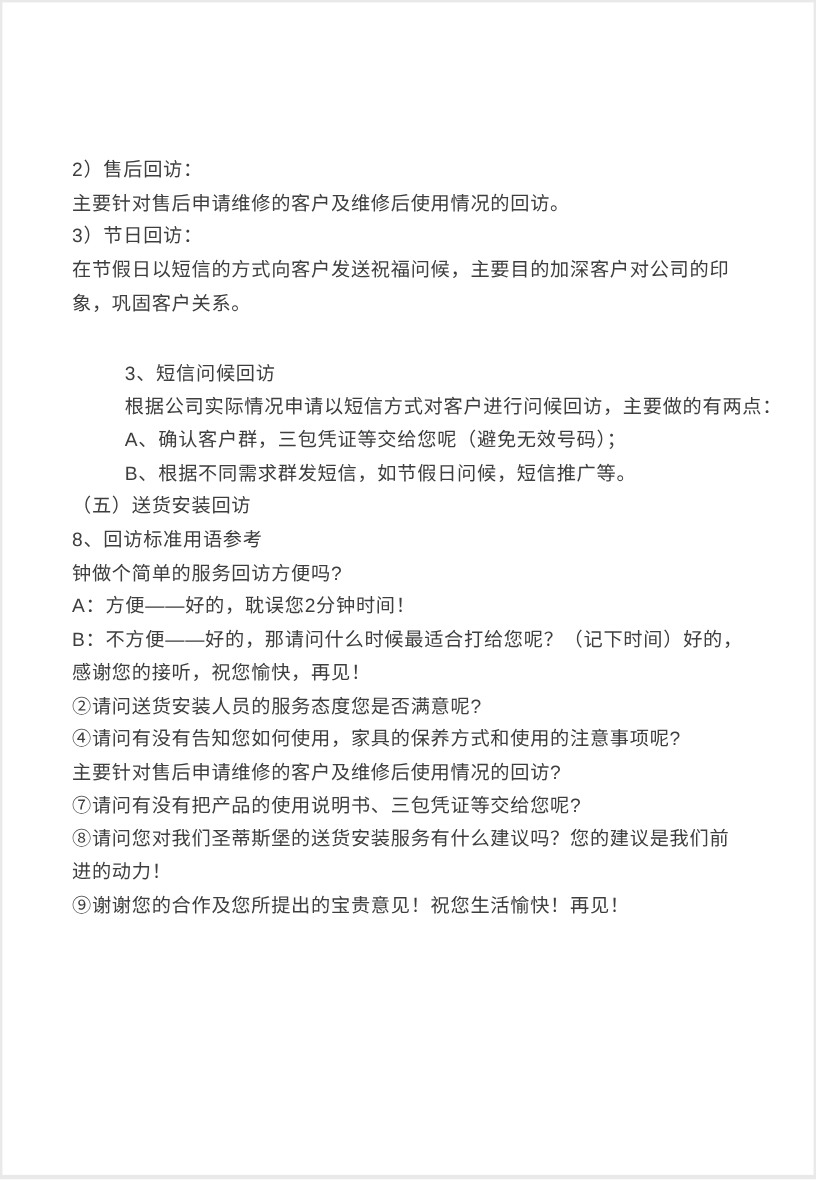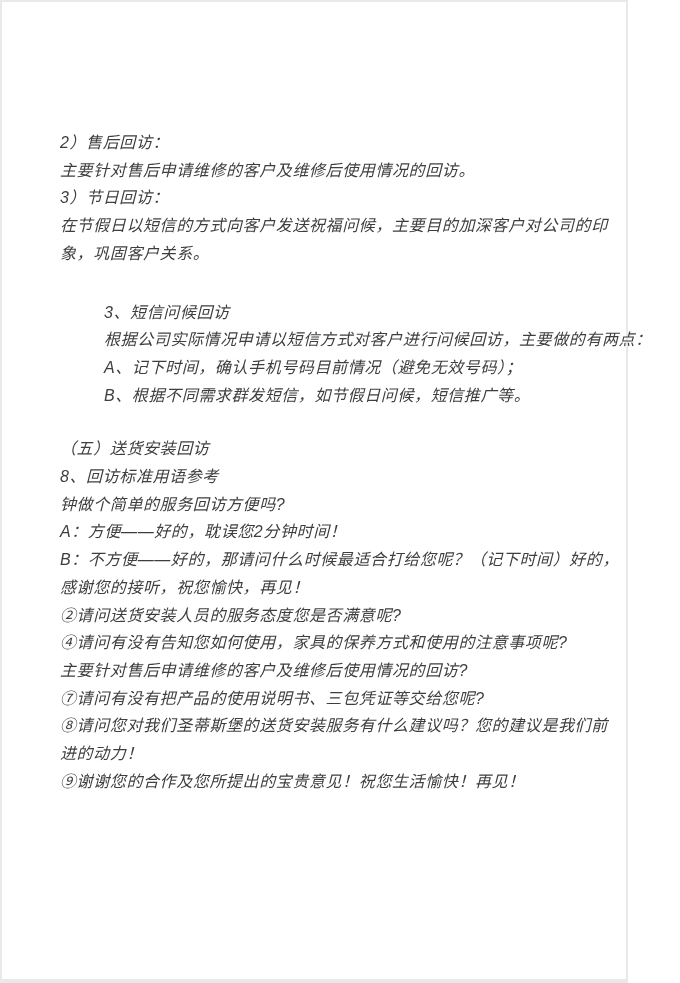--- a/index.html
+++ b/index.html
@@ -5,41 +5,40 @@
   html, body {
     margin: 0;
     padding: 0;
     width: 680px;
     height: 983px;
     overflow: hidden;
     font-family: "Liberation Sans", sans-serif;
   }
   .canvas {
     position: relative;
-    width: 628px;
+    width: 680px;
     height: 983px;
     background: #e9e9e9;
-    font-style: italic;
   }
   .page {
     position: absolute;
     left: 2px;
     top: 2px;
     right: 2px;
     bottom: 4px;
     background: #ffffff;
   }
   .content {
     padding: 127px 48px 0 58px;
   }
   .sec {
     margin: 0;
   }
   .sec-gap-lg { margin-top: 31px; margin-left: 44px; }
-  .sec-gap    { margin-top: 26px; }
+  .sec-gap    { }
   .line {
     margin: 0;
     padding: 0;
     font-size: 16px;
     line-height: 27.7px;
     letter-spacing: 0.6px;
     color: #3e3e3e;
     white-space: nowrap;
   }
 </style>
@@ -54,21 +53,21 @@
         <p class="line">2）售后回访：</p>
         <p class="line">主要针对售后申请维修的客户及维修后使用情况的回访。</p>
         <p class="line">3）节日回访：</p>
         <p class="line">在节假日以短信的方式向客户发送祝福问候，主要目的加深客户对公司的印</p>
         <p class="line">象，巩固客户关系。</p>
       </section>
 
       <section class="sec sec-gap-lg">
         <p class="line">3、短信问候回访</p>
         <p class="line">根据公司实际情况申请以短信方式对客户进行问候回访，主要做的有两点：</p>
-        <p class="line">A、记下时间，确认手机号码目前情况（避免无效号码）；</p>
+        <p class="line">A、确认客户群，三包凭证等交给您呢（避免无效号码）；</p>
         <p class="line">B、根据不同需求群发短信，如节假日问候，短信推广等。</p>
       </section>
 
       <section class="sec sec-gap">
         <p class="line">（五）送货安装回访</p>
         <p class="line">8、回访标准用语参考</p>
         <p class="line">钟做个简单的服务回访方便吗?</p>
         <p class="line">A：方便——好的，耽误您2分钟时间！</p>
         <p class="line">B：不方便——好的，那请问什么时候最适合打给您呢？（记下时间）好的，</p>
         <p class="line">感谢您的接听，祝您愉快，再见！</p>

